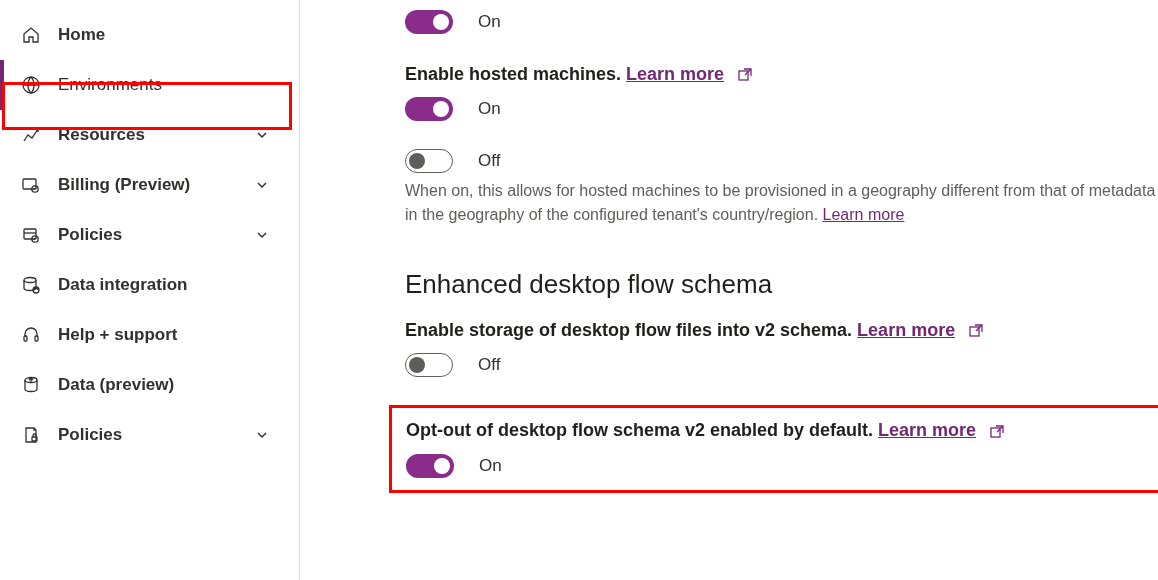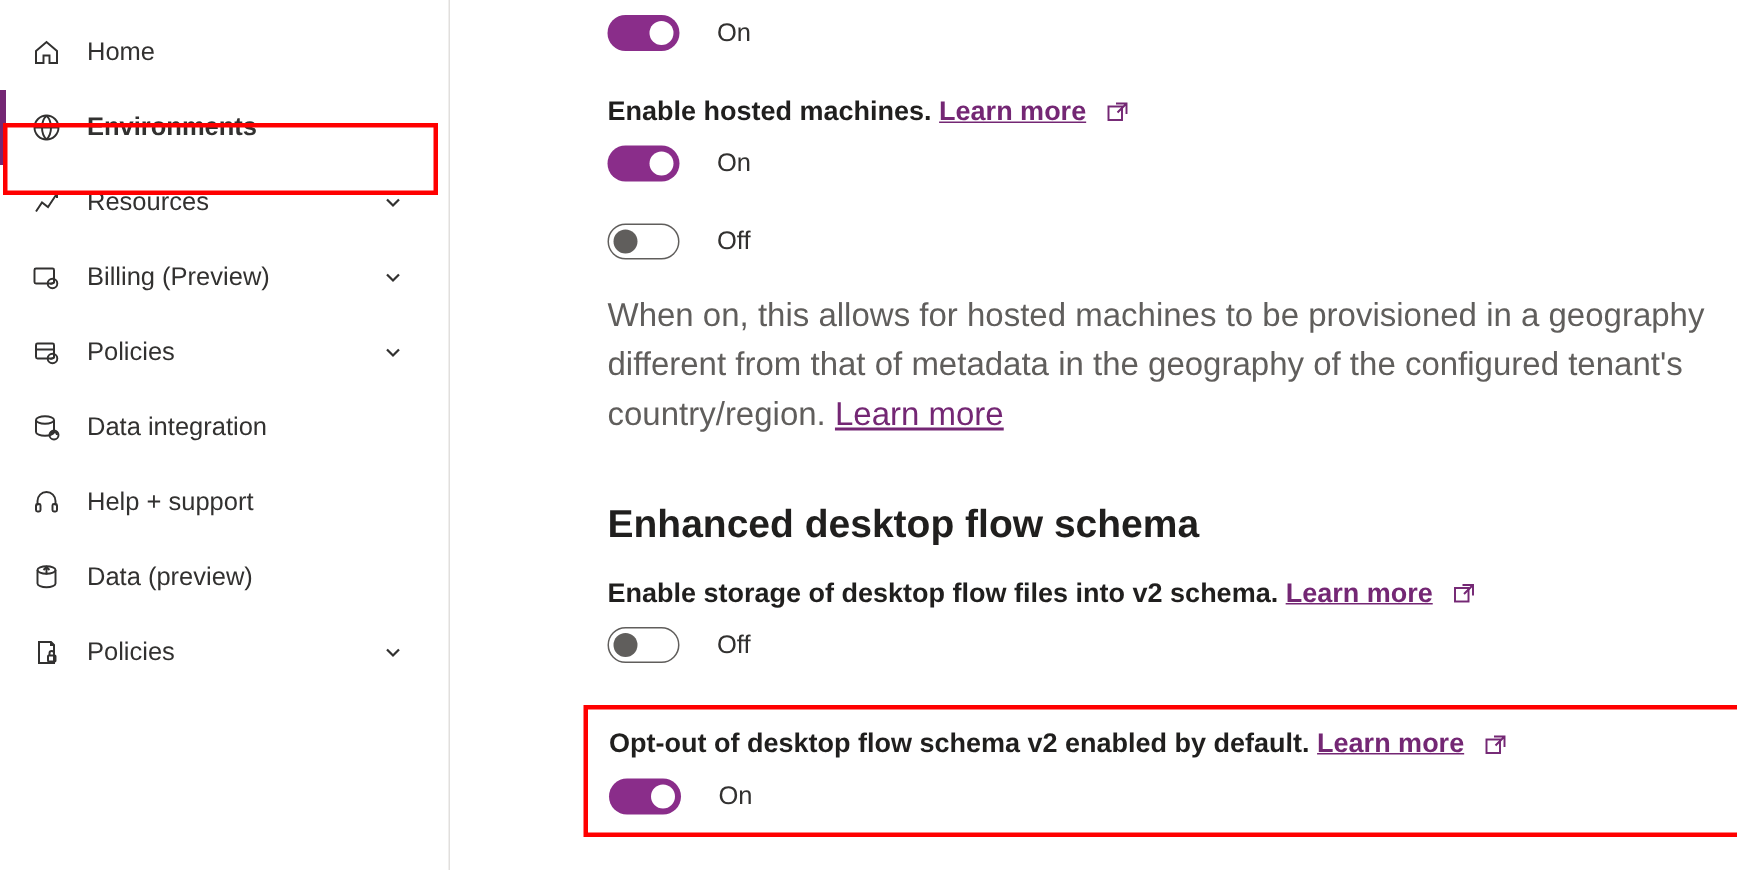--- a/index.html
+++ b/index.html
@@ -20,23 +20,24 @@
       flex-shrink: 0;
     }
     .sidebar-item {
       display: flex;
       align-items: center;
       padding: 14px 20px;
       cursor: pointer;
       font-size: 17px;
       color: #323130;
       position: relative;
+      font-weight: bold;
     }
     .sidebar-item.active {
-      font-weight: 700;
+      font-weight: 400;
       border-left: 4px solid #742774;
       padding-left: 16px;
     }
     .sidebar-item .icon {
       width: 22px;
       height: 22px;
       margin-right: 16px;
       display: flex;
       align-items: center;
       justify-content: center;
@@ -77,26 +78,26 @@
     .toggle.on { background: #8a2d8a; }
     .toggle.off { background: #fff; border: 1px solid #605e5c; }
     .toggle .knob {
       position: absolute; width: 16px; height: 16px; border-radius: 50%;
       top: 4px; background: #fff;
     }
     .toggle.on .knob { right: 4px; background: #fff; }
     .toggle.off .knob { left: 3px; top: 3px; background: #605e5c; }
     .toggle-text { font-size: 17px; color: #323130; }
     .desc {
-      font-size: 22px; color: #605e5c; line-height: 1.5; margin-top: 20px;
+      font-size: 16px; color: #605e5c; line-height: 1.5; margin-top: 6px;
       max-width: 760px;
     }
     .desc a { color: #742774; text-decoration: underline; }
     .section-heading {
-      font-size: 26px; font-weight: 700; color: #201f1e;
+      font-size: 26px; font-weight: 400; color: #201f1e;
       margin-top: 42px; margin-bottom: 18px;
     }
     .ext-icon {
       display: inline-block; vertical-align: middle; margin-left: 8px;
     }
     .hl-red-main {
       border: 3px solid #ff0000;
       padding: 10px 14px 12px 14px;
       margin-left: -16px;
       margin-top: 8px;

